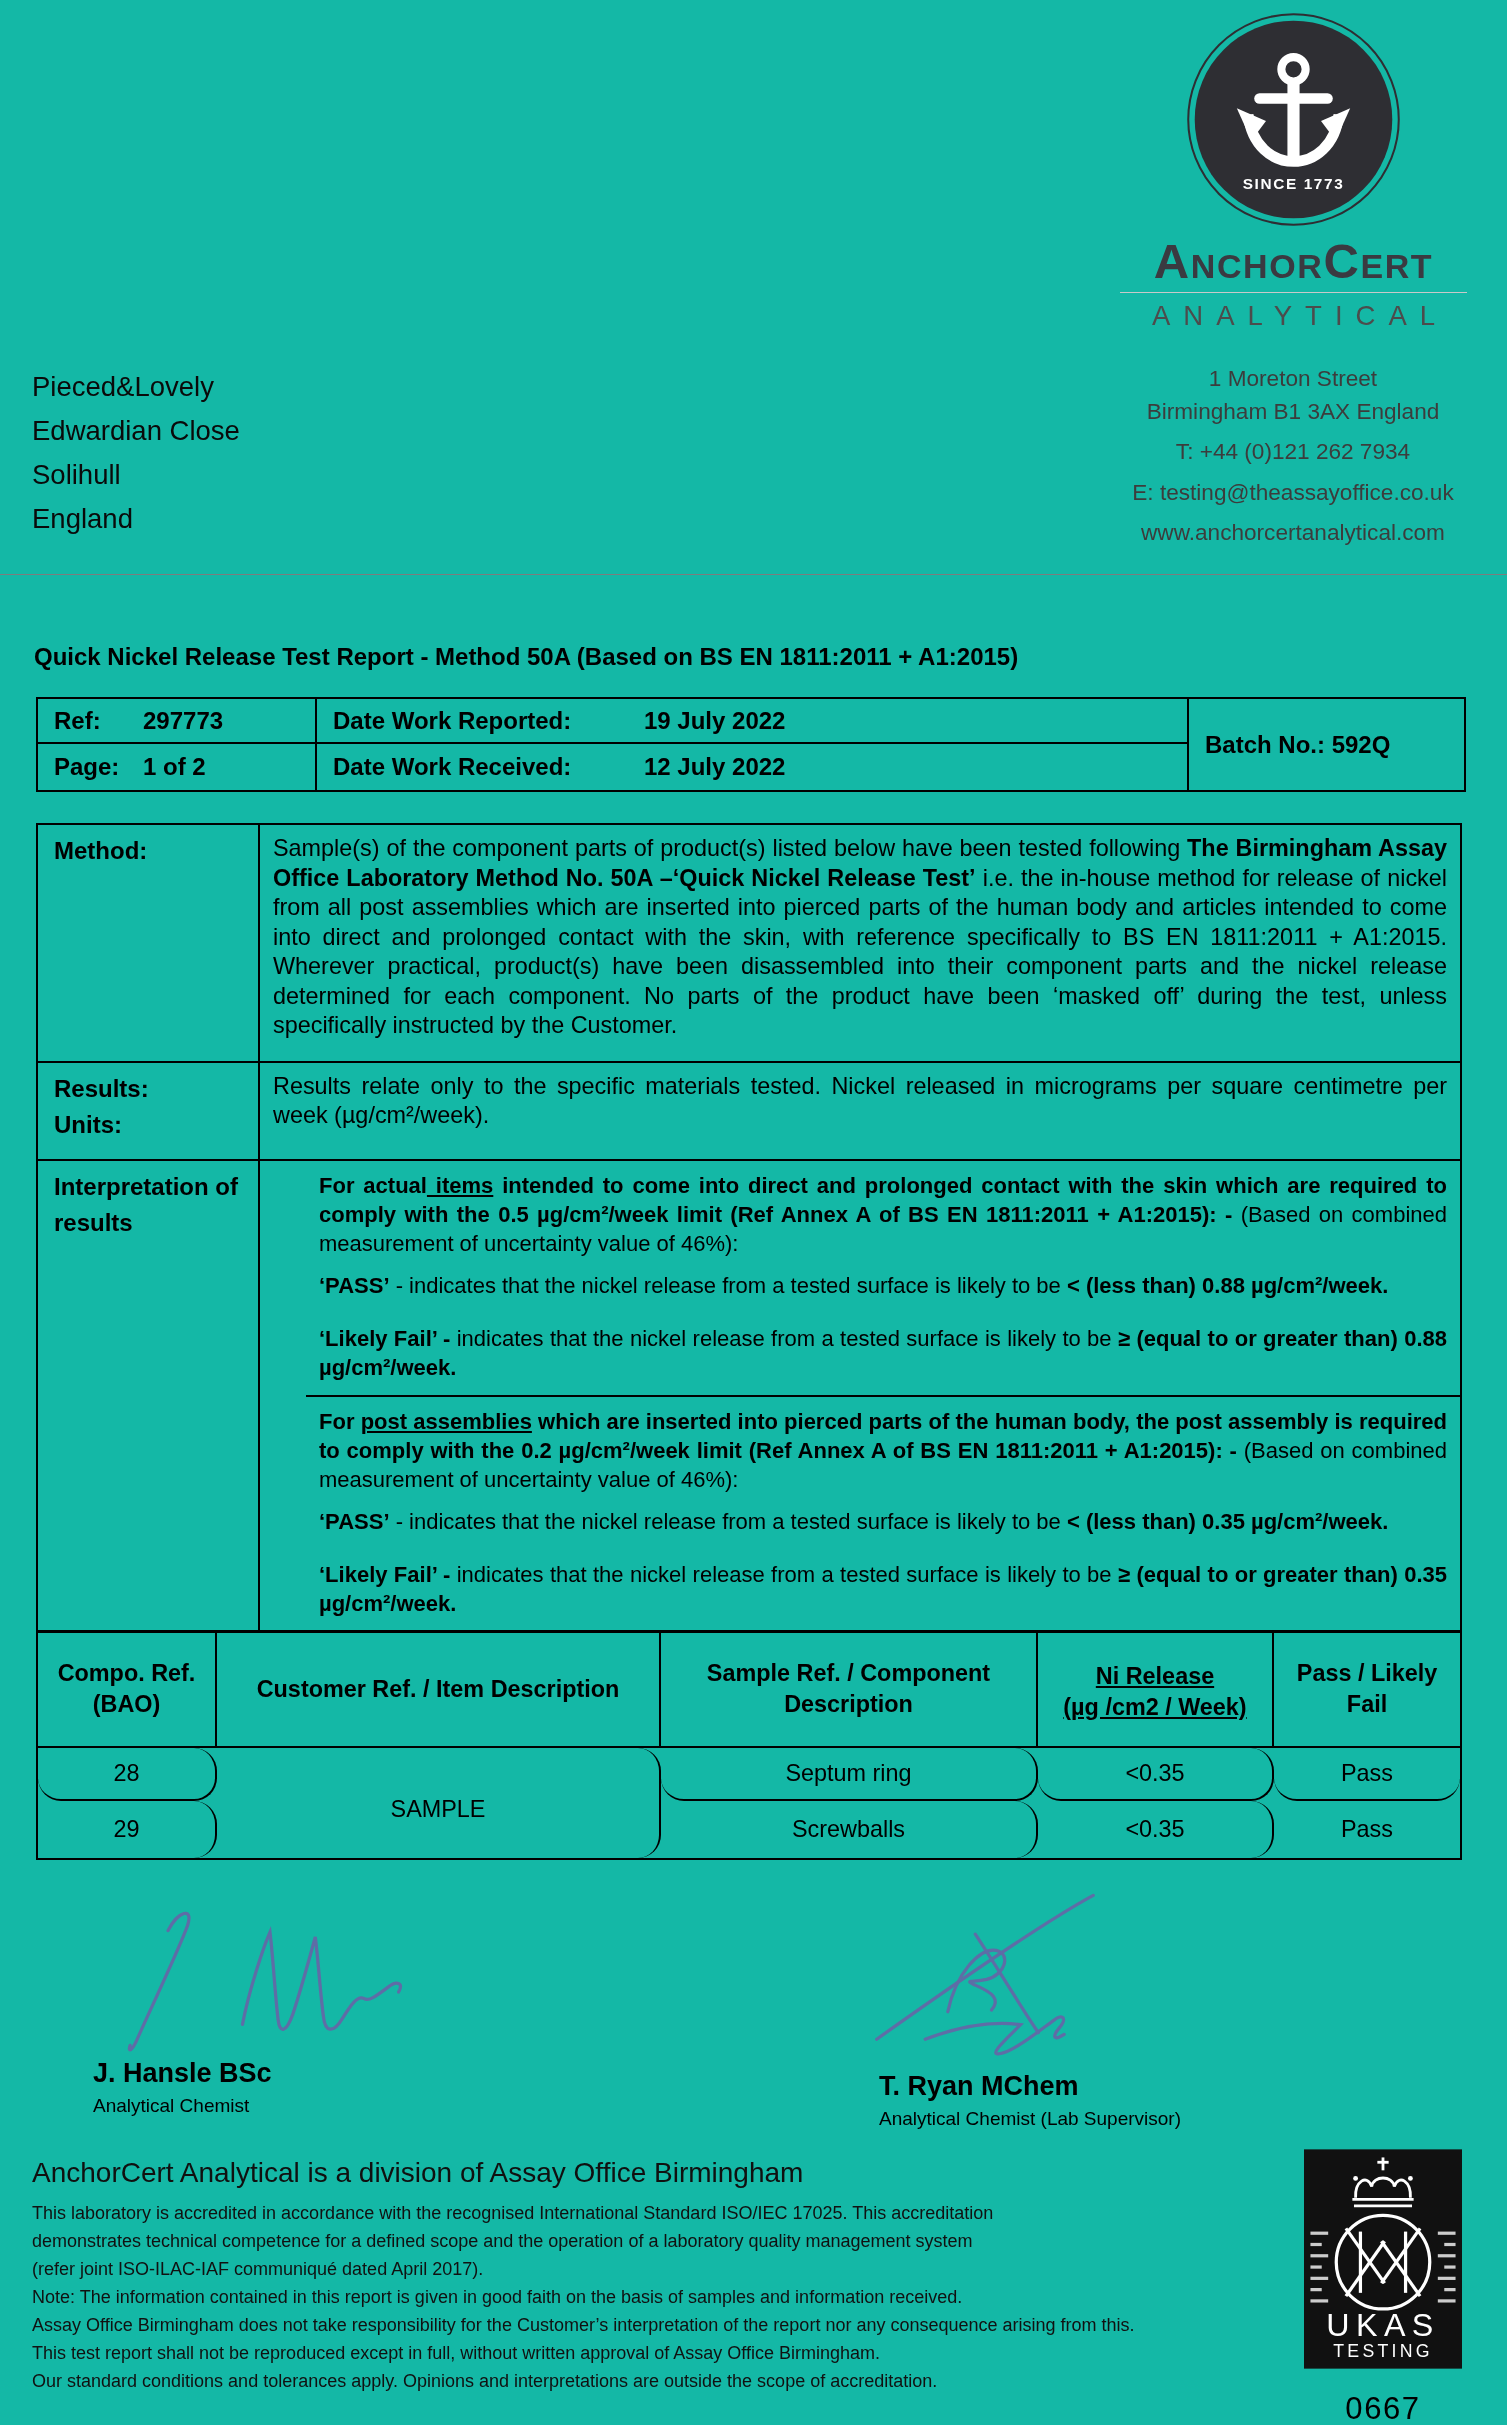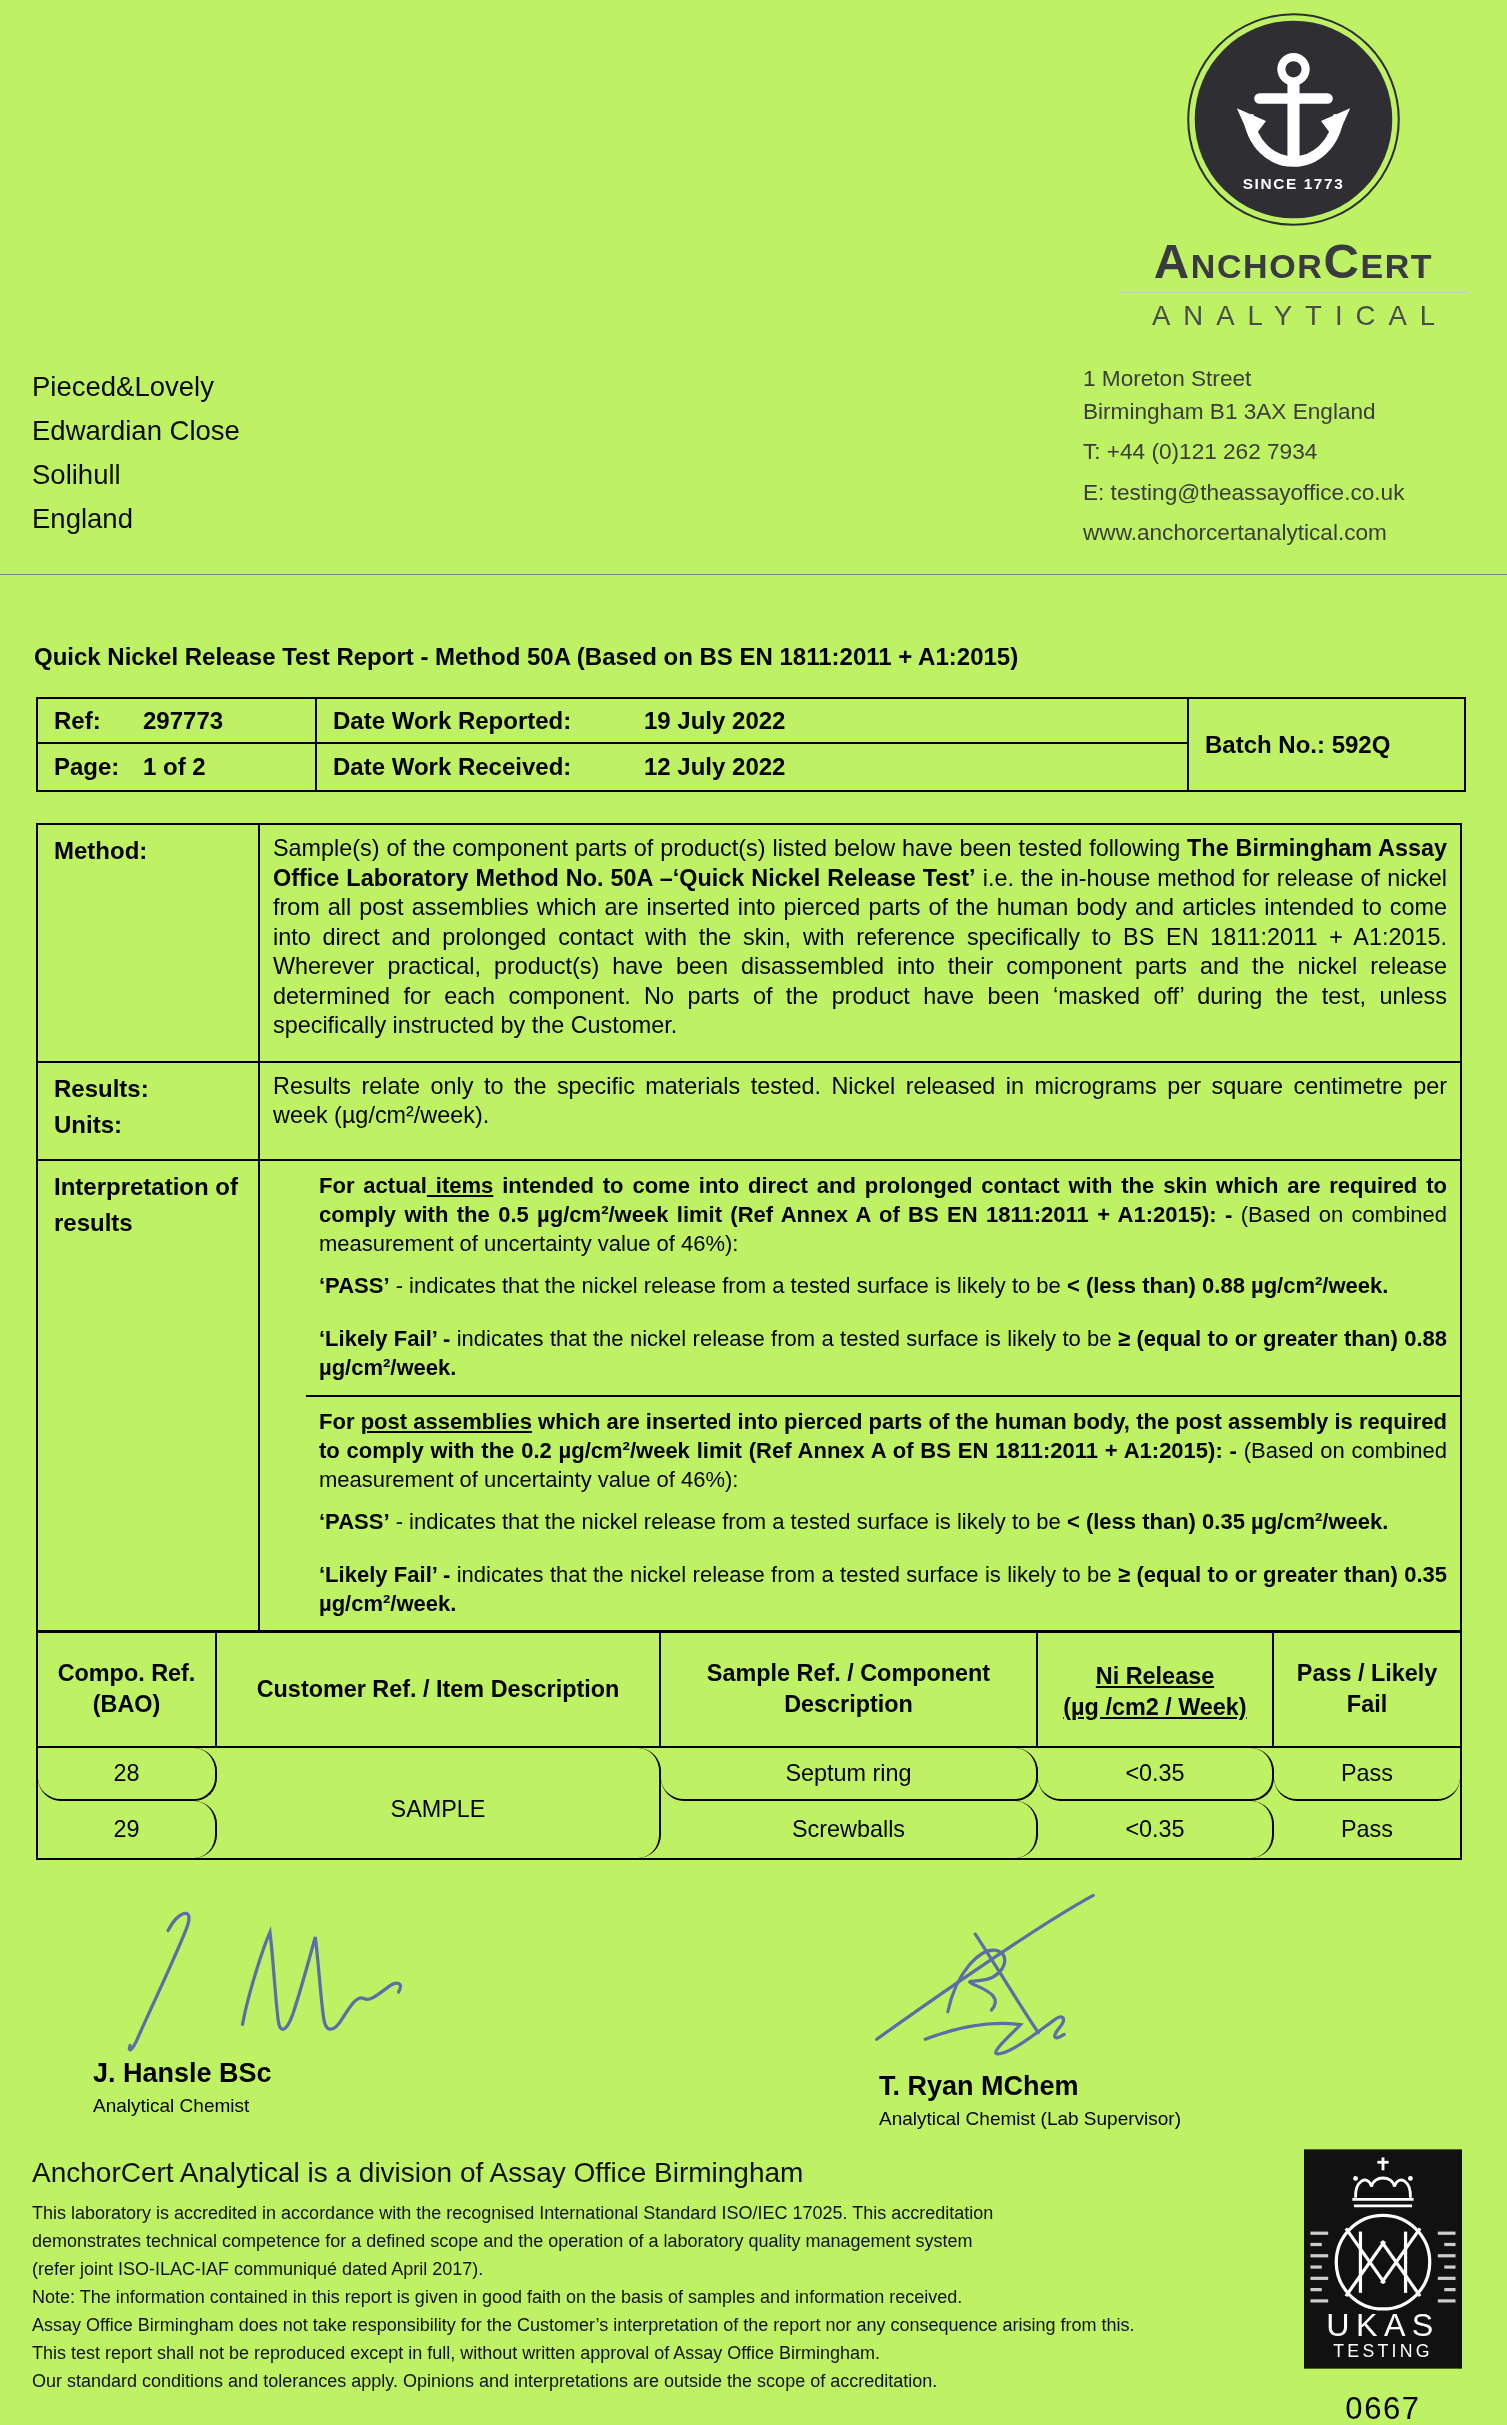--- a/index.html
+++ b/index.html
@@ -1,29 +1,29 @@
 <!DOCTYPE html>
 <html style="font-size:13px"><head>
 <meta charset="utf-8">
 <style>
   html,body{margin:0;padding:0;background:#e8e8e8;}
   .page{
-    position:relative;width:1507px;height:2426px;background:#bef264;
+    position:relative;width:1507px;height:2426px;background:#14b8a6;
     font-family:"Liberation Sans", sans-serif;color:#000;overflow:hidden;
     margin:0 auto;
   }
   
   .logo-wrap{position:absolute;left:1109px;top:11.3px;width:369px;text-align:center;}
   .logo-badge{display:block;margin:0 auto;}
   .brand{font-size:49px;font-variant:small-caps;letter-spacing:1.6px;color:#3a3a41;margin-top:4.9px;font-weight:600;}
   .brand-rule{border:none;border-top:1.6px solid #c9c9c9;margin:3.2px 11.3px 6.5px 11.3px;}
   .analytical{font-size:27.5px;letter-spacing:13px;color:#4c4c4c;text-indent:13px;}
   
   .cust{position:absolute;left:32px;top:365px;font-size:27.5px;line-height:44px;color:#0a0a0a;}
-  .contact{position:absolute;left:1083px;top:362px;width:420px;font-size:22.6px;line-height:33px;color:#3c3c3c;}
+  .contact{position:absolute;left:1083px;top:362px;width:420px;text-align:center;font-size:22.6px;line-height:33px;color:#3c3c3c;}
   .contact .gap{margin-top:7.3px;}
   .rule{position:absolute;left:0;top:574px;width:1507px;border-top:1.6px solid #7d7d7d;}
   
   .title{position:absolute;left:34px;top:643px;font-size:24px;font-weight:bold;}
   
   .ref-table{
     position:absolute;left:36px;top:697px;width:1426px;
     border:2.4px solid #000;display:grid;
     grid-template-columns:279px 872px 1fr;grid-template-rows:45px 46px;
     font-size:24px;font-weight:bold;

